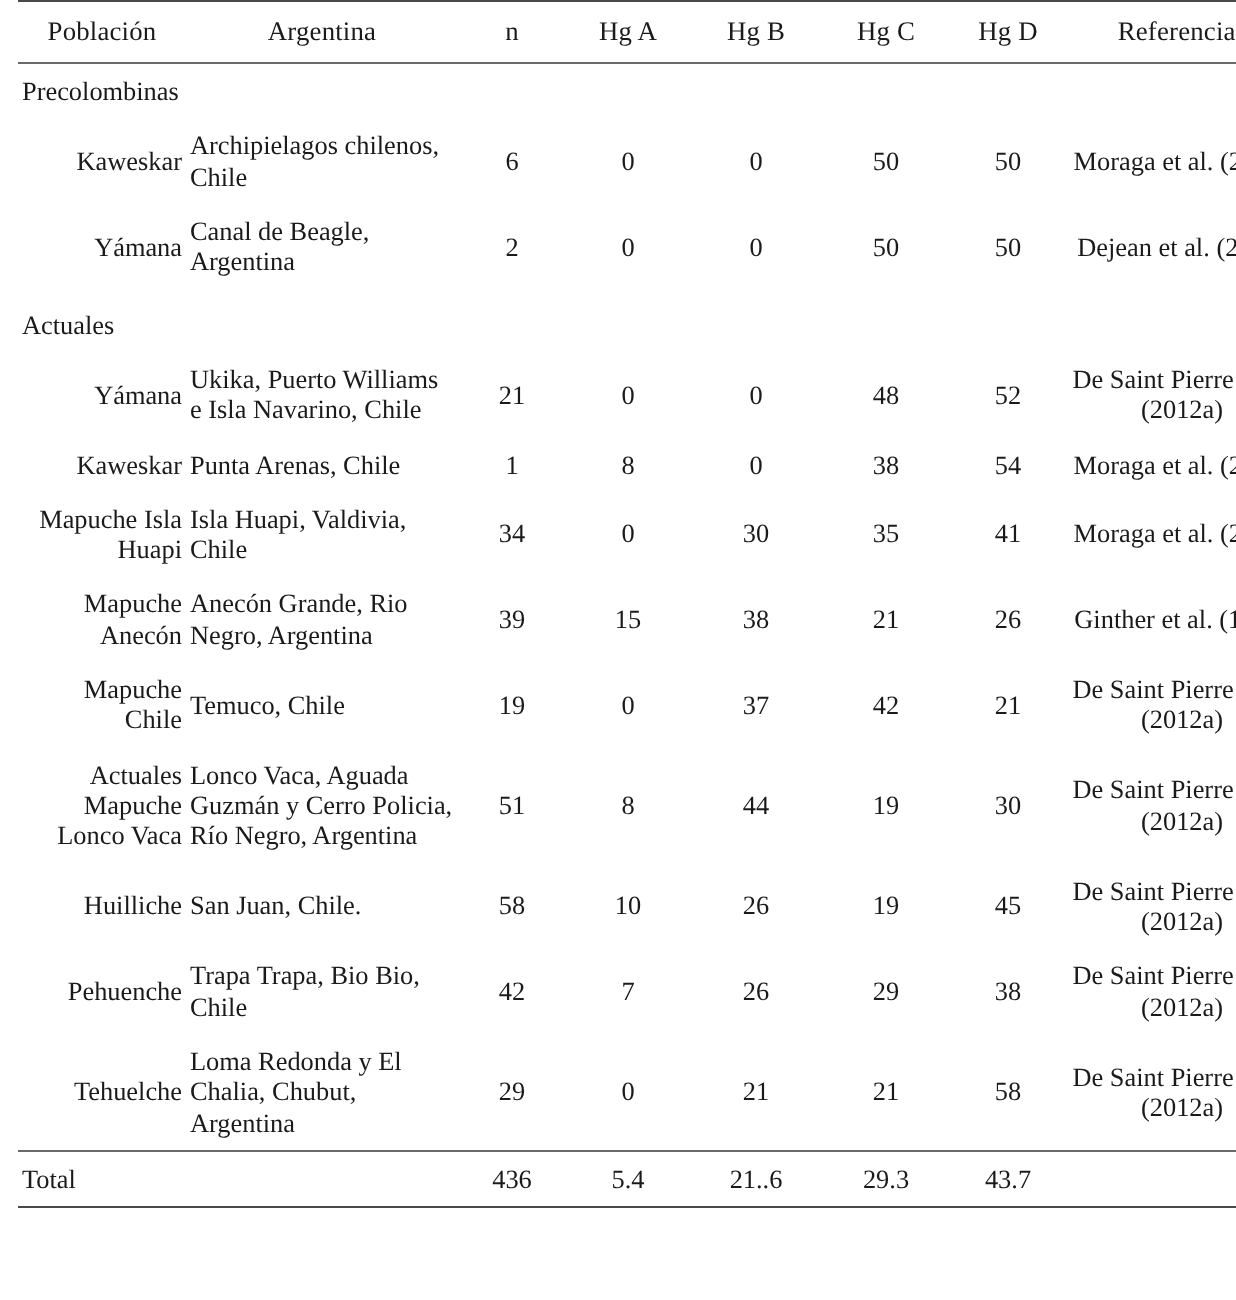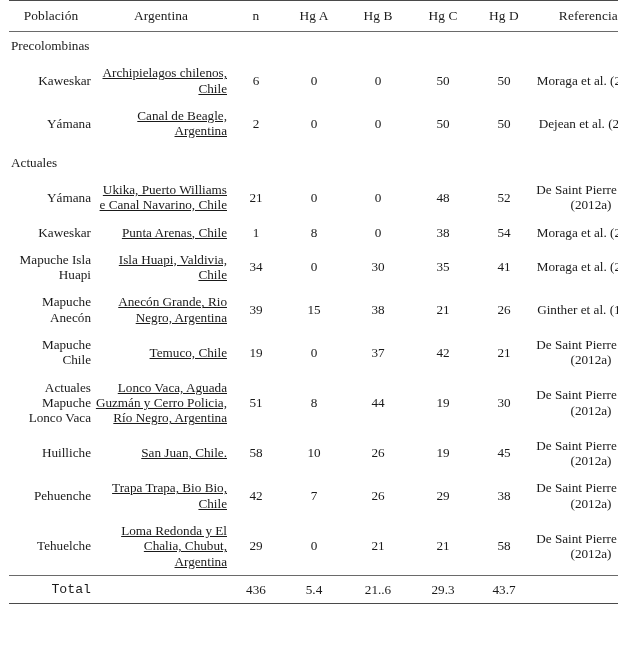--- a/index.html
+++ b/index.html
@@ -89,37 +89,35 @@
   tbody td {
     vertical-align: middle;
     padding: 5px 2px;
     line-height: 1.16;
   }
 
   td.col-pob {
     text-align: right;
   }
   td.col-loc {
-    text-align: right;
-    text-decoration: underline;
+    text-align: left;
   }
   td.num {
     text-align: center;
   }
   td.col-ref {
     text-align: center;
     line-height: 1.16;
   }
 
   tr.data-row td { padding-top: 6px; padding-bottom: 6px; }
 
   td.total-label {
-    text-align: right;
+    text-align: left;
     padding: 6px 2px;
-    font-family: Liberation Mono, monospace;
   }
   tr.total-row td { padding-top: 6px; padding-bottom: 6px; }
 
   .spacer-row td {
     height: 4px;
     padding: 0;
     font-size: 0;
     line-height: 0;
   }
 </style>
@@ -187,21 +185,21 @@
       <tr class="spacer-row">
           <td colspan="8"></td>
         </tr>
 
       <tr>
         <td class="group-label" colspan="8">Actuales</td>
       </tr>
 
       <tr class="data-row">
         <td class="col-pob">Yámana</td>
-        <td class="col-loc">Ukika, Puerto Williams e Canal Navarino, Chile</td>
+        <td class="col-loc">Ukika, Puerto Williams e Isla Navarino, Chile</td>
         <td class="num">21</td>
         <td class="num">0</td>
         <td class="num">0</td>
         <td class="num">48</td>
         <td class="num">52</td>
         <td class="col-ref">De Saint Pierre et al. (2012a)</td>
       </tr>
 
       <tr class="data-row">
         <td class="col-pob">Kaweskar</td>

